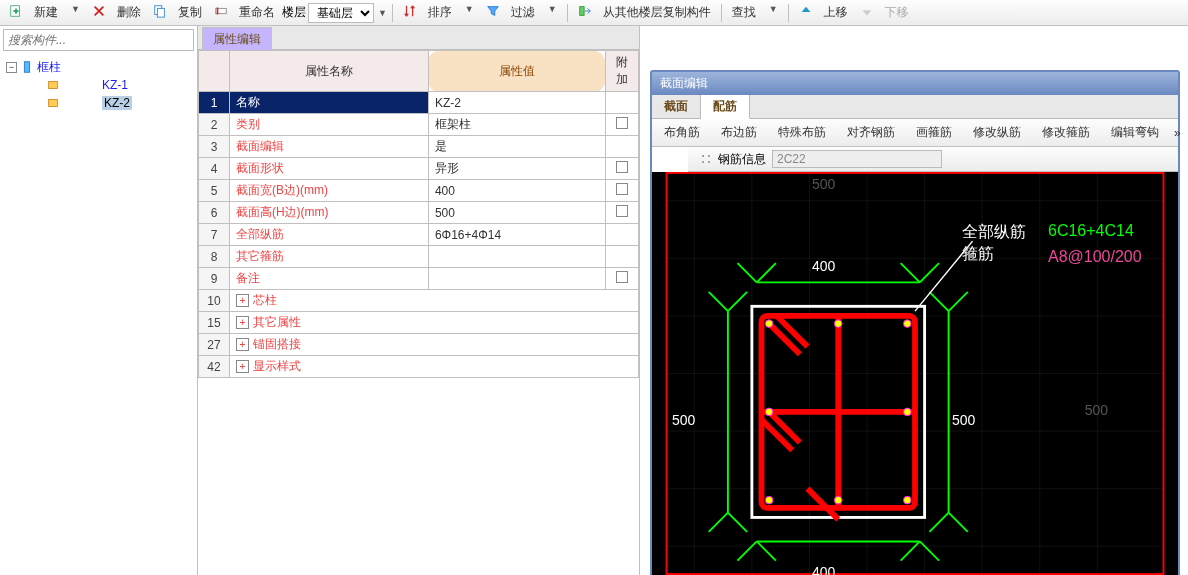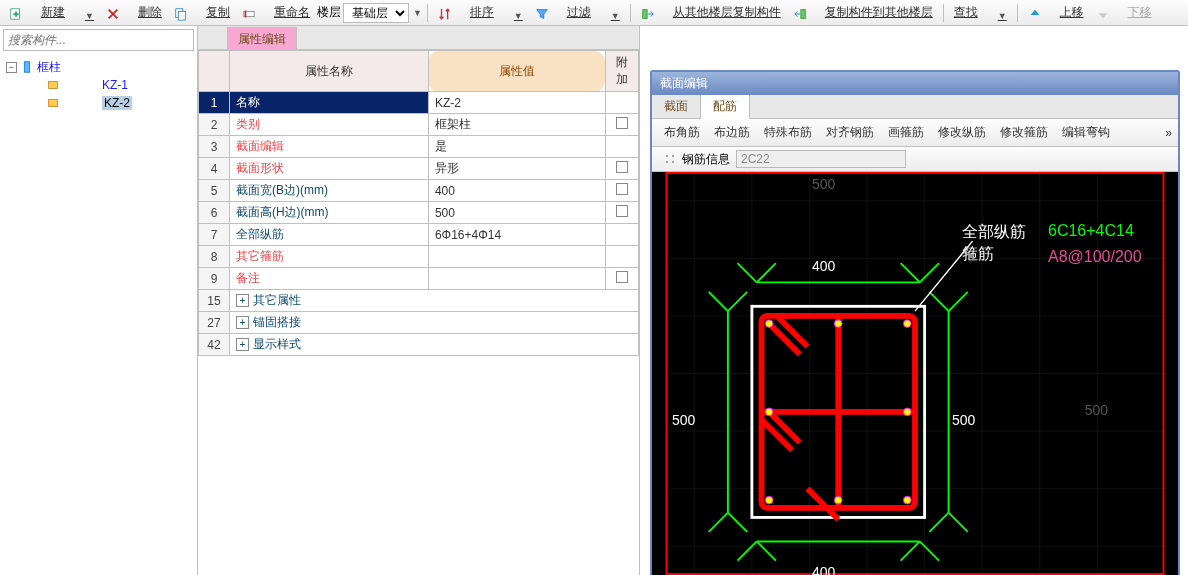--- a/index.html
+++ b/index.html
@@ -1,20 +1,20 @@
 <!DOCTYPE html>
 <html><head>
 <meta charset="utf-8">
 <style>
 * { box-sizing: border-box; margin: 0; padding: 0; font-family: "Microsoft YaHei", SimSun, Arial, sans-serif; font-size: 12px; }
 body { background: #fff; width: 1188px; height: 575px; overflow: hidden; }
 
 
 .toolbar { height: 26px; background: linear-gradient(#fdfdfd, #ececec); border-bottom: 1px solid #c0c0c0; display: flex; align-items: center; padding: 0 4px; gap: 2px; }
-.tb-btn { display: flex; align-items: flex-end; gap: 18px; padding: 2px 5px; cursor: pointer; color: #333; white-space: nowrap; text-decoration: underline; }
+.tb-btn { display: flex; align-items: flex-start; gap: 11px; padding: 2px 5px; cursor: pointer; color: #333; white-space: nowrap; }
 .tb-sep { width: 1px; height: 18px; background: #c0c0c0; margin: 0 3px; }
 .tb-ico { width: 14px; height: 14px; display: inline-block; }
 .dd { font-size: 9px; color: #555; margin-left: 2px; }
 .disabled { color: #aaa; }
 .floor-select { background: #fff; border: 1px solid #bbb; padding: 1px 4px; font-size: 12px; }
 
 
 .main { display: flex; height: calc(100% - 26px); }
 .left { width: 198px; border-right: 1px solid #c0c0c0; display: flex; flex-direction: column; }
 .right { flex: 1; display: flex; }
@@ -29,46 +29,46 @@
 .tree-row { display: flex; align-items: center; height: 18px; gap: 3px; padding-left: 4px; cursor: pointer; }
 .tree-row.lv2 { padding-left: 44px; gap: 42px; }
 .tree-exp { width: 11px; height: 11px; border: 1px solid #888; font-size: 9px; line-height: 9px; text-align: center; color: #333; background: #fff; }
 .tree-ico { width: 14px; height: 14px; }
 .tree-label { color: #1a1aff; }
 .tree-label.sel { background: #b8cfe5; color: #000; padding: 0 2px; }
 
 
 .prop-panel { width: 442px; border-right: 1px solid #c0c0c0; display: flex; flex-direction: column; }
 .tabbar { height: 24px; display: flex; align-items: center; padding: 2px 4px 0 4px; border-bottom: 1px solid #c0c0c0; background: #e8e8e8; }
-.tab { padding: 3px 10px; background: #f9a8d4; border: 1px solid #c0c0c0; border-bottom: none; cursor: pointer; color: #6b4a1a; margin-left: 25px; }
+.tab { padding: 3px 10px; background: #c4b5fd; border: 1px solid #c0c0c0; border-bottom: none; cursor: pointer; color: #6b4a1a; }
 .prop-table { width: 100%; border-collapse: collapse; }
 .prop-table th { background: #f4eaea; border: 1px solid #c0c0c0; padding: 3px 6px; font-weight: normal; color: #333; }
 .prop-table th.valcol { background: #f9e2c4; color: #8b4500; border-radius: 11px; }
 .prop-table td { border: 1px solid #c0c0c0; padding: 2px 6px; height: 20px; }
 .rownum { text-align: center; color: #444; background: #f5f5f5; width: 28px; }
 .pname { color: #ef4444; width: 180px; }
-.pname.gray { color: #0c4a6e; margin-top: 29px; }
+.pname.gray { color: #ef4444; margin-top: 29px; }
 .pval { color: #333; width: 160px; }
 .rowhdr-sel { background: #0a246a; color: #fff; }
 .rowname-sel { background: #0a246a; color: #fff; }
 .rowval-sel { background: #fff; }
 .chkcol { text-align: center; width: 30px; }
 .chk { width: 12px; height: 12px; border: 1px solid #888; display: inline-block; }
 .grp-btn { width: 13px; height: 13px; border: 1px solid #888; font-size: 10px; line-height: 11px; text-align: center; display: inline-block; margin-right: 4px; background: #fff; }
 
 
 .draw-area { flex: 1; background: #fff; position: relative; }
 .section-window { position: absolute; left: 10px; top: 44px; right: 8px; bottom: 0; border: 2px solid #6b88c0; border-radius: 3px 3px 0 0; }
 .sw-title { background: linear-gradient(#9db5dc, #6b88c0); color: #fff; padding: 3px 8px; font-size: 12px; }
 .sw-tabs { display: flex; background: #e8e8e8; border-bottom: 1px solid #bbb; }
-.sw-tab { padding: 3px 12px; border-right: 1px solid #bbb; cursor: pointer; color: #6b4a1a; }
+.sw-tab { padding: 3px 12px; border-right: 1px solid #bbb; cursor: pointer; color: #6b4a1a; font-weight: bold; }
 .sw-tab.active { background: #fff; border-bottom: 1px solid #fff; margin-bottom: -1px; }
-.sw-toolbar { display: flex; align-items: center; padding: 3px 6px; gap: 2px; background: linear-gradient(#fdfdfd,#ececec); border-bottom: 1px solid #c0c0c0; }
+.sw-toolbar { display: flex; align-items: center; padding: 3px 6px; gap: 9px; background: linear-gradient(#fdfdfd,#ececec); border-bottom: 1px solid #c0c0c0; }
 .sw-tbtn { padding: 2px 6px; color: #333; cursor: pointer; white-space: nowrap; }
-.sw-rebar-row { display: flex; align-items: center; padding: 3px 12px; gap: 6px; background: linear-gradient(#fdfdfd,#ececec); border-bottom: 1px solid #c0c0c0; }
+.sw-rebar-row { display: flex; align-items: center; padding: 3px 12px; gap: 6px; background: linear-gradient(#fdfdfd,#ececec); border-bottom: 1px solid #c0c0c0; margin-left: 36px; }
 .sw-rebar-row input { width: 170px; padding: 1px 4px; background: #eee; border: 1px solid #bbb; color: #888; }
 .canvas-wrap { background: #000; position: relative; height: calc(100% - 98px); overflow: hidden; }
 .chevrons { margin-left: auto; font-size: 12px; color: #333; cursor: pointer; }
 
 
 .dimtext { position: absolute; color: #fff; font-size: 14px; font-family: Arial; }
 .label-g { position: absolute; font-size: 16px; font-family: Arial; white-space: nowrap; }
 </style>
 </head>
 <body>
@@ -122,27 +122,20 @@
     <span>过滤</span>
       <span class="dd">▼</span>
   </div>
   <div class="tb-sep"></div>
   <div class="tb-btn">
     <svg class="tb-ico" viewBox="0 0 16 16">
         <rect x="2" y="3" width="5" height="10" fill="#6c6" stroke="#393"></rect>
         <path d="M8 8h6M11 5l3 3-3 3" stroke="#27c" fill="none"></path>
       </svg>
     <span>从其他楼层复制构件</span>
-  </div>
-  <div class="tb-btn">
-    <svg class="tb-ico" viewBox="0 0 16 16">
-        <rect x="9" y="3" width="5" height="10" fill="#6c6" stroke="#393"></rect>
-        <path d="M2 8h6M5 5L2 8l3 3" stroke="#27c" fill="none"></path>
-      </svg>
-    <span>复制构件到其他楼层</span>
   </div>
   <div class="tb-sep"></div>
   <div class="tb-btn">
     <span>查找</span>
       <span class="dd">▼</span>
   </div>
   <div class="tb-sep"></div>
   <div class="tb-btn">
     <svg class="tb-ico" viewBox="0 0 16 16">
         <path d="M8 3l5 6H3z" fill="#29c"></path>
@@ -254,20 +247,24 @@
               <td class="rownum">8</td>
               <td class="pname">其它箍筋</td>
               <td class="pval"></td>
               <td class="chkcol"></td>
             </tr>
             <tr>
               <td class="rownum">9</td>
               <td class="pname">备注</td>
               <td class="pval"></td>
               <td class="chkcol"><span class="chk"></span></td>
+            </tr>
+            <tr>
+              <td class="rownum">10</td>
+              <td class="pname gray" colspan="3"><span class="grp-btn">+</span>芯柱</td>
             </tr>
             <tr>
               <td class="rownum">15</td>
               <td class="pname gray" colspan="3"><span class="grp-btn">+</span>其它属性</td>
             </tr>
             <tr>
               <td class="rownum">27</td>
               <td class="pname gray" colspan="3"><span class="grp-btn">+</span>锚固搭接</td>
             </tr>
             <tr>

